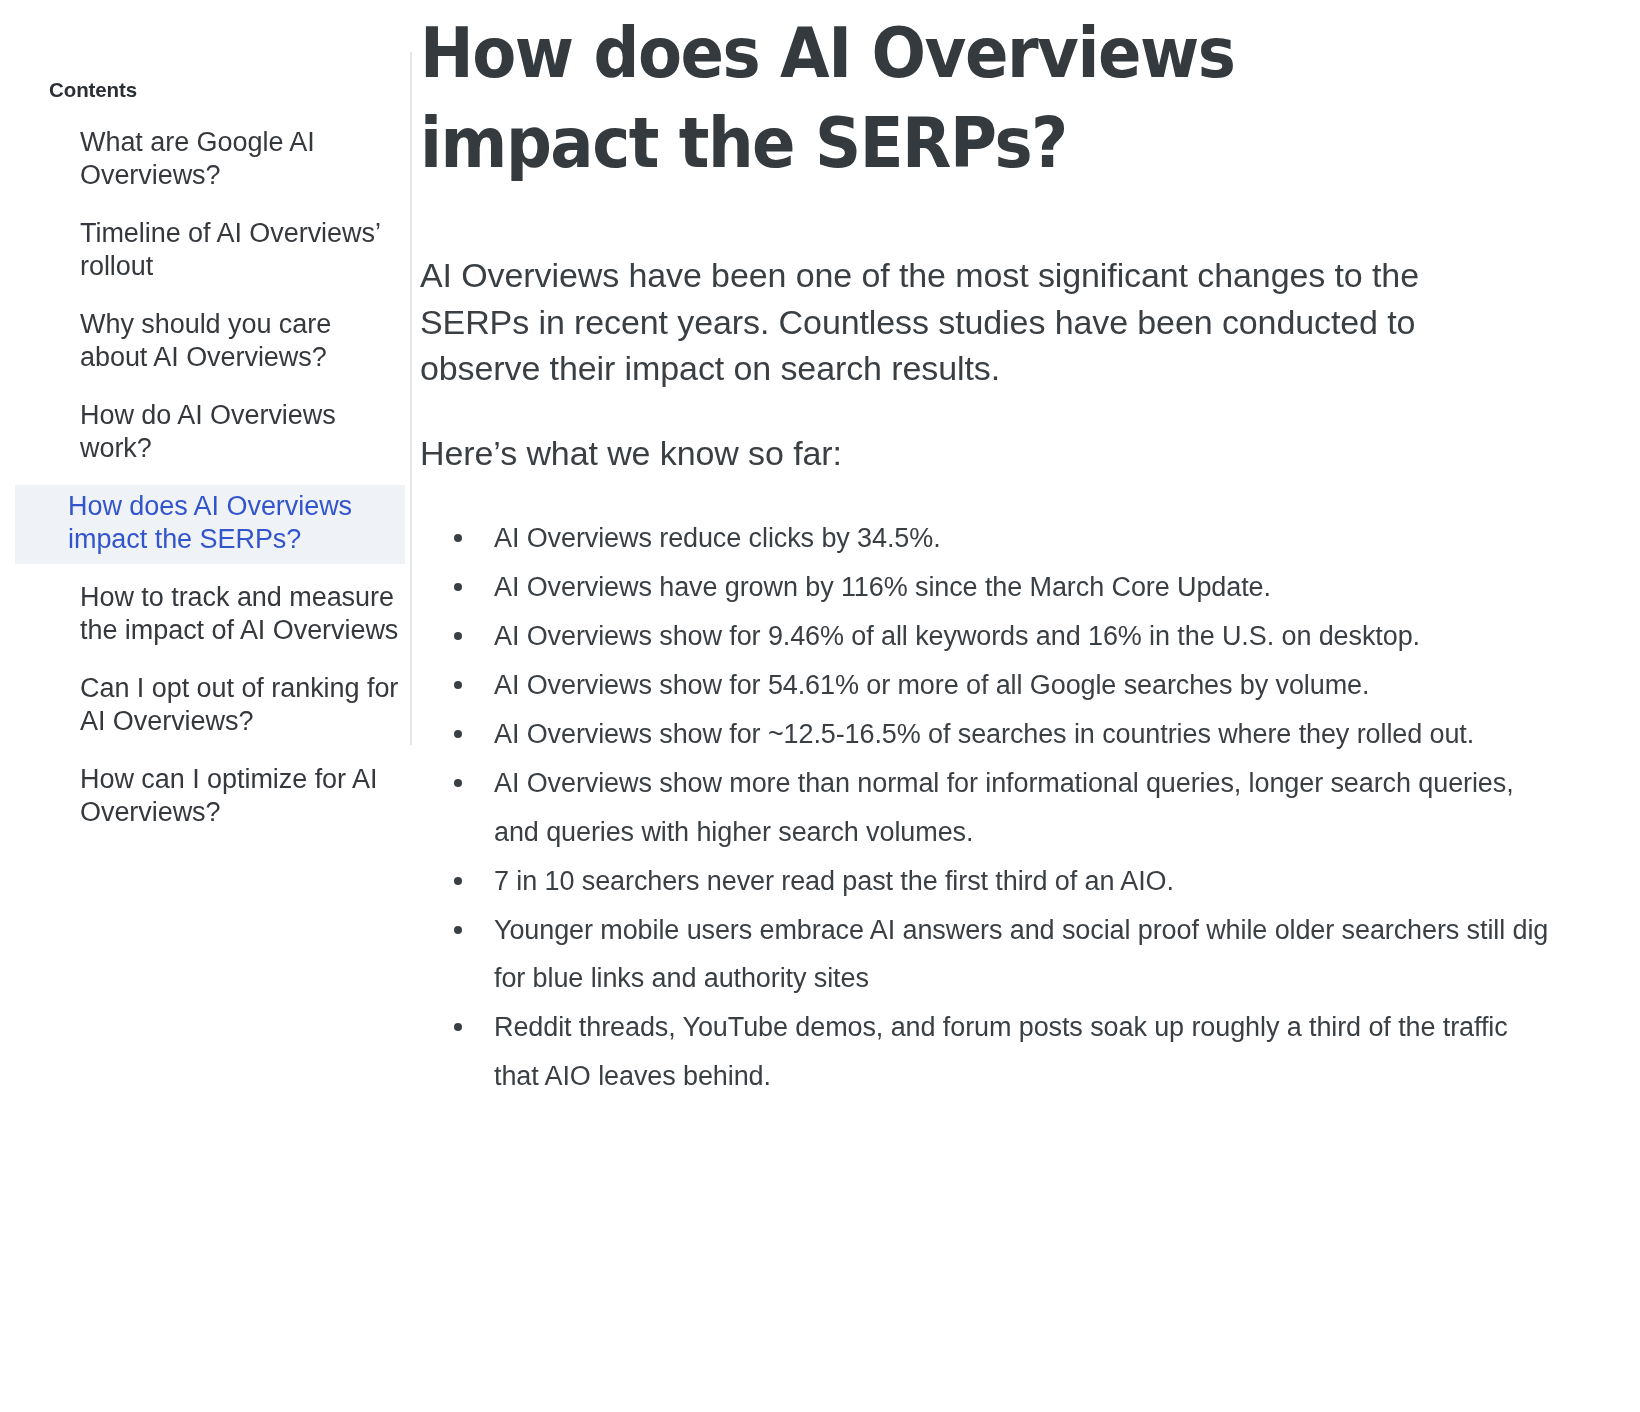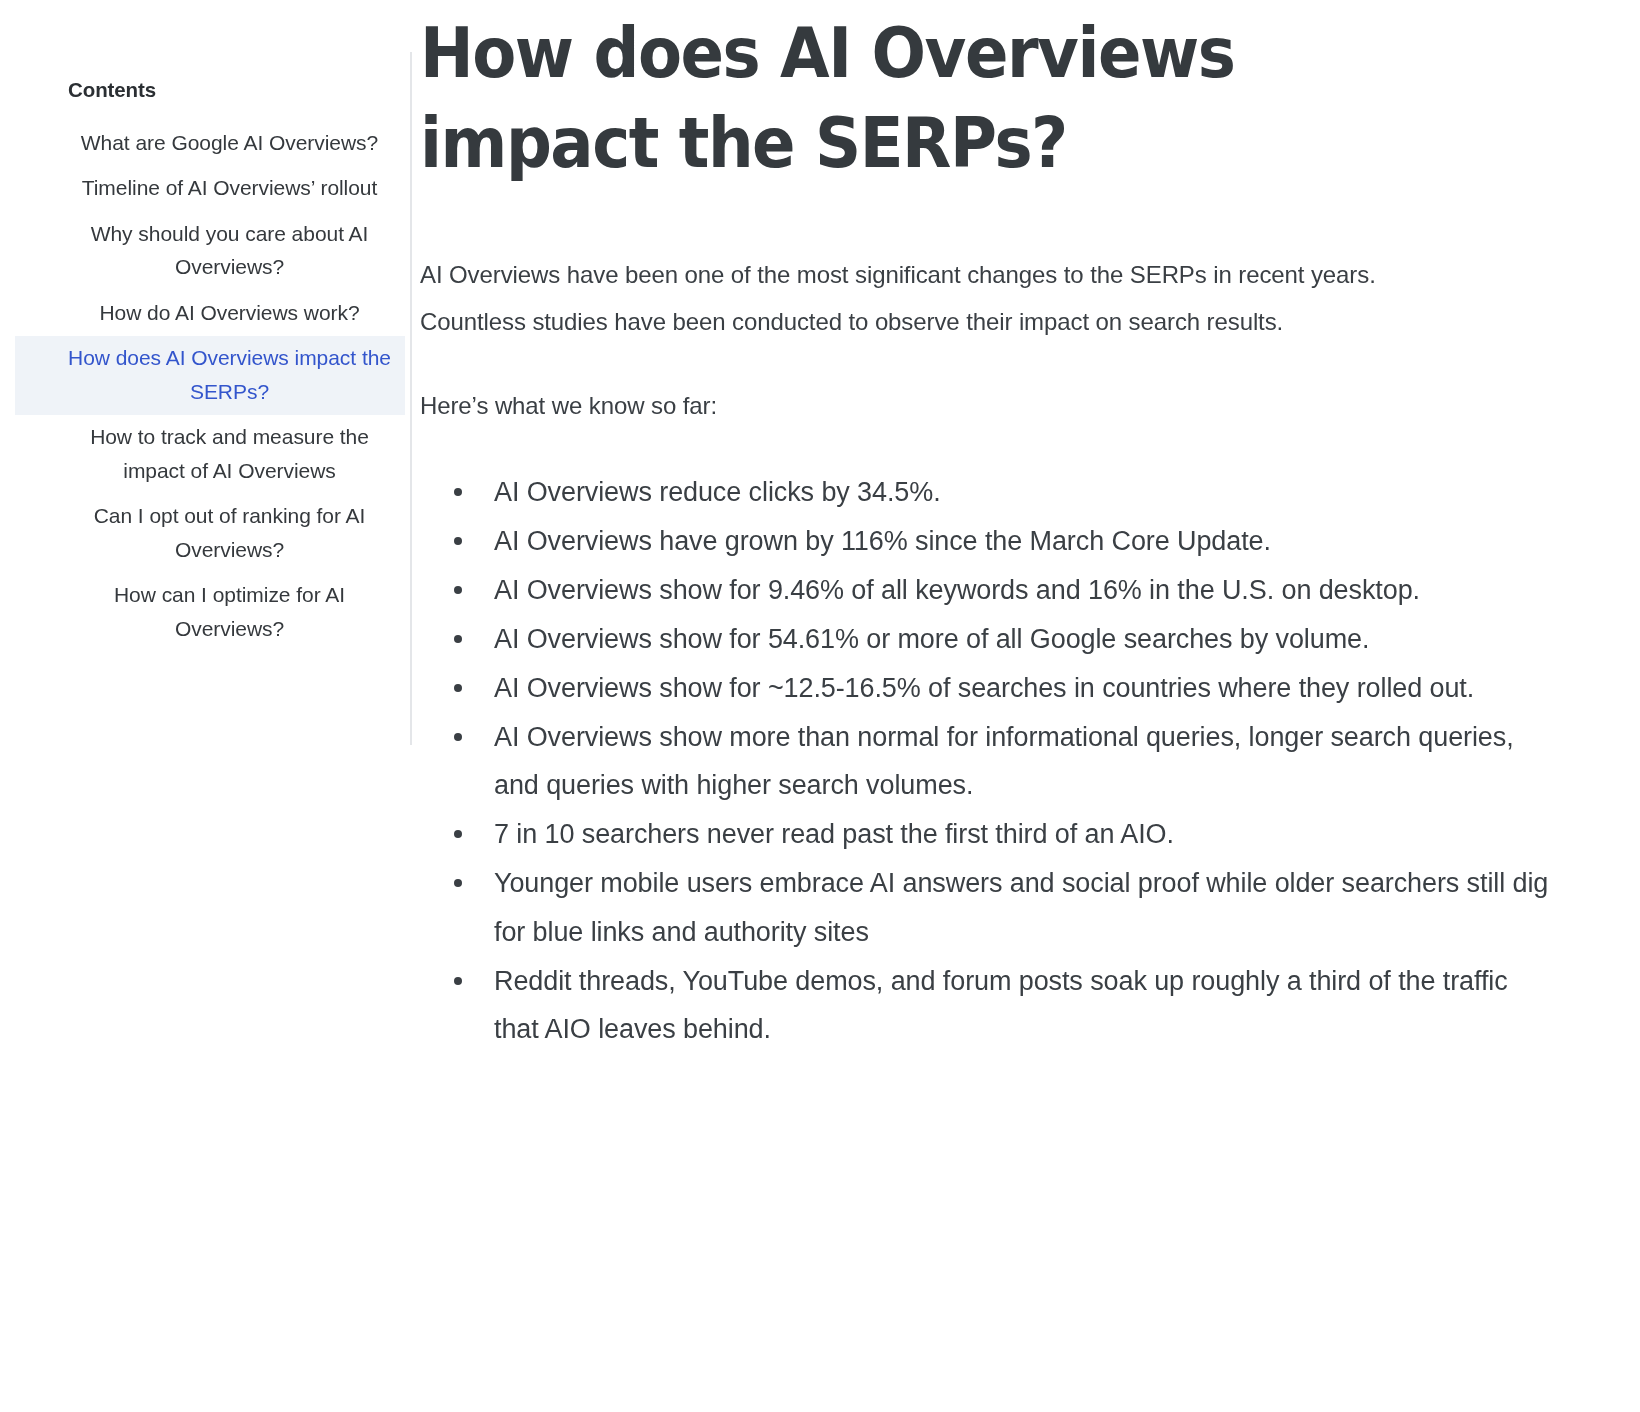--- a/index.html
+++ b/index.html
@@ -43,43 +43,42 @@
 
   .toc-inner {
     padding-top: 78px;
   }
 
   .toc-title {
     font-size: 20.5px;
     font-weight: bold;
     color: #2b2f33;
     letter-spacing: -0.1px;
-    padding: 0 0 0 68px;
+    padding: 0 0 0 49px;
     margin: 0 0 18px 0;
     line-height: 1.2;
   }
 
   .toc-list {
     list-style: none;
     margin: 0;
     padding: 0;
   }
 
   .toc-item {
     display: block;
-    font-size: 21px;
+    font-size: 27px;
     line-height: 33.5px;
     color: #35393d;
     padding: 5px 14px 7px 68px;
-    margin: 0;
+    margin: 12px;
     box-sizing: border-box;
     width: 405px;
     cursor: pointer;
     letter-spacing: -0.05px;
-    text-align: center;
   }
 
   .toc-item.active {
     background: #eff3f8;
     color: #3355cc;
     margin-left: 15px;
     width: 390px;
     padding-left: 53px;
   }
 
@@ -102,21 +101,21 @@
     max-width: 1000px;
     transform: scaleX(0.93);
     transform-origin: left top;
   }
 
   .article-body {
     margin-top: 64px;
   }
 
   .article-body p {
-    font-size: 24px;
+    font-size: 34px;
     line-height: 46.5px;
     color: #3a3f44;
     margin: 0 0 38px 0;
     max-width: 1062px;
     letter-spacing: -0.1px;
   }
 
   .fact-list {
     list-style: none;
     margin: 24px 0 0 0;

